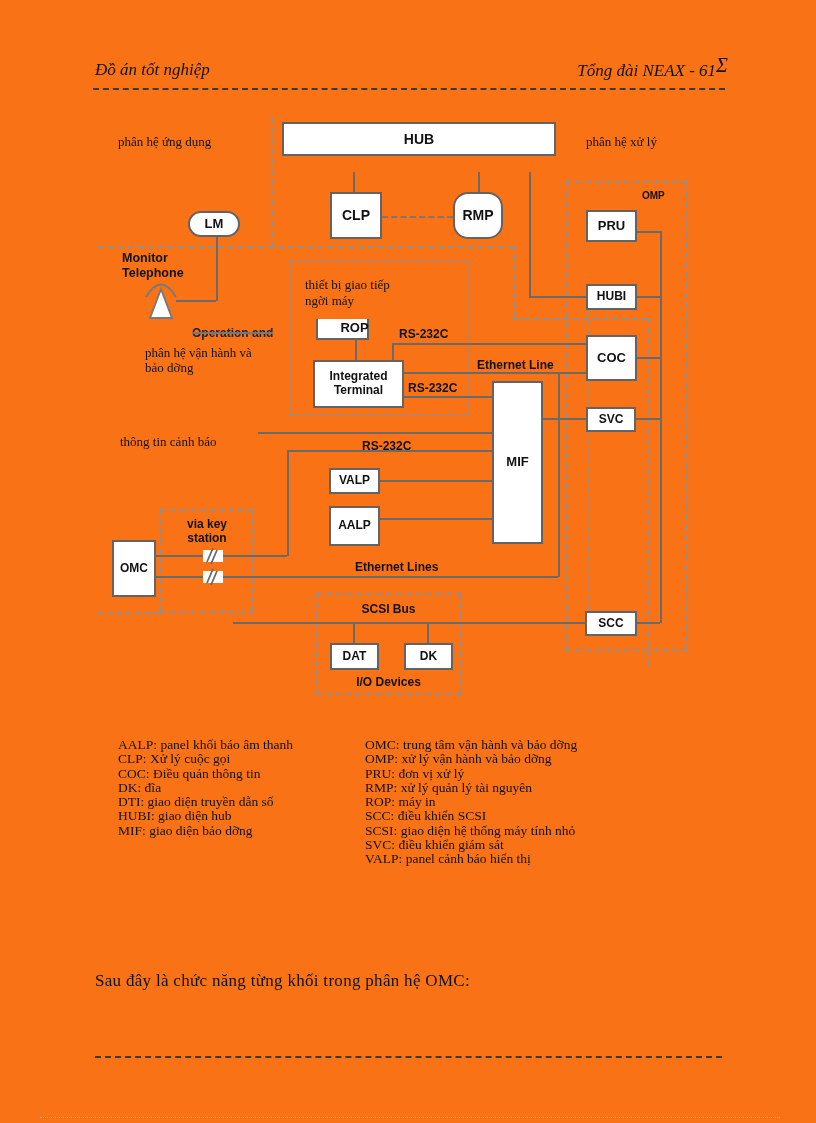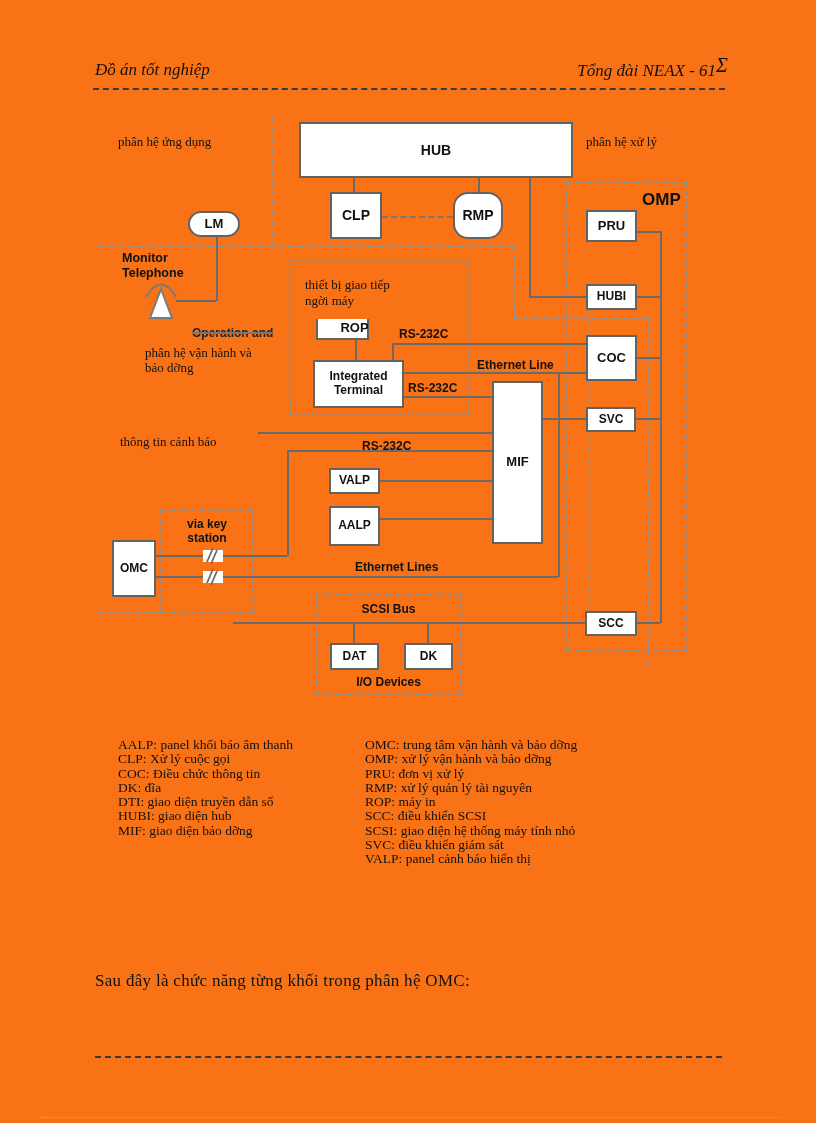--- a/index.html
+++ b/index.html
@@ -47,21 +47,21 @@
 
   <div class="vdash" style="left:271px;top:118px;height:129px;"></div>
   <div class="hdash" style="left:98px;top:246px;width:415px;"></div>
   <div class="vdash" style="left:513px;top:246px;height:72px;"></div>
   <div class="hdash" style="left:513px;top:318px;width:135px;"></div>
   <div class="vdash" style="left:648px;top:318px;height:348px;"></div>
   <div class="hdash" style="left:98px;top:612px;width:62px;"></div>
   <div class="vdash" style="left:587px;top:310px;height:301px;opacity:.7;"></div>
 
   <div class="dashbox" style="left:566px;top:181px;width:122px;height:470px;"></div>
-  <div class="slabel" style="left:642px;top:190px;font-size:17px;text-align:center;">OMP</div>
+  <div class="slabel" style="left:642px;top:190px;font-size:10px;text-align:center;">OMP</div>
 
   <div class="dotbox" style="left:289px;top:260px;width:181px;height:156px;"></div>
   <div class="serif pre" style="left:305px;top:277px;line-height:16px;">thiết bị giao tiếp
 ngời   máy</div>
 
   <div class="dashbox" style="left:160px;top:509px;width:94px;height:104px;border-style:dashed;"></div>
   <div class="slabel pre" style="left:172px;top:517px;width:70px;text-align:center;white-space:pre-line;">via key
 station</div>
 
   <div class="dashbox" style="left:316px;top:593px;width:145px;height:102px;"></div>
@@ -106,21 +106,21 @@
   <svg style="left:203px;top:567px;" width="20" height="20" viewBox="0 0 20 20">
     <rect x="0" y="4" width="20" height="12" fill="#ffffff"></rect>
     <path d="M4,16 L10,2 M8,18 L14,4" stroke="#6a6a6a" stroke-width="1.8" fill="none"></path>
   </svg>
 
   <svg style="left:144px;top:280px;" width="34" height="40" viewBox="0 0 34 40">
     <path d="M2,17 Q17,-8 32,17" fill="none" stroke="#7a7a7a" stroke-width="2"></path>
     <path d="M17,9 L6,38 L28,38 Z" fill="#ffffff" stroke="#7a7a7a" stroke-width="2"></path>
   </svg>
 
-  <div class="box" style="left:299px;top:122px;width:274px;height:56px;font-size:14px;">
+  <div class="box" style="left:282px;top:122px;width:274px;height:34px;font-size:14px;">
       <span>HUB</span>
     </div>
   <div class="box" style="left:330px;top:192px;width:52px;height:47px;font-size:14px;">
       <span>CLP</span>
     </div>
   <div class="box" style="left:453px;top:192px;width:50px;height:47px;font-size:14px;border-radius:15px;">
       <span>RMP</span>
     </div>
   <div class="box" style="left:188px;top:211px;width:52px;height:26px;font-size:13px;border-radius:13px;">
       <span>LM</span>
@@ -176,21 +176,21 @@
   <div class="serif" style="left:120px;top:434px;">thông tin cảnh báo</div>
   <div class="slabel" style="left:399px;top:327px;">RS-232C</div>
   <div class="slabel" style="left:408px;top:381px;">RS-232C</div>
   <div class="slabel" style="left:362px;top:439px;">RS-232C</div>
   <div class="slabel" style="left:477px;top:358px;">Ethernet Line</div>
   <div class="slabel" style="left:355px;top:560px;">Ethernet Lines</div>
 
   <div class="legend-col" style="left:118px;top:738px;">
     <div class="lg">AALP: panel khối báo âm thanh</div>
     <div class="lg">CLP: Xử lý cuộc gọi</div>
-    <div class="lg">COC: Điều chức thông tin</div>
+    <div class="lg">COC: Điều quản thông tin</div>
     <div class="lg">DK: đĩa</div>
     <div class="lg">DTI: giao diện truyền dẫn số</div>
     <div class="lg">HUBI: giao diện hub</div>
     <div class="lg">MIF: giao diện bảo dỡng</div>
   </div>
   <div class="legend-col" style="left:365px;top:738px;">
     <div class="lg">OMC: trung tâm vận hành và bảo dỡng</div>
     <div class="lg">OMP: xử lý vận hành và bảo dỡng</div>
     <div class="lg">PRU: đơn vị xử lý</div>
     <div class="lg">RMP: xử lý quản lý tài nguyên</div>

